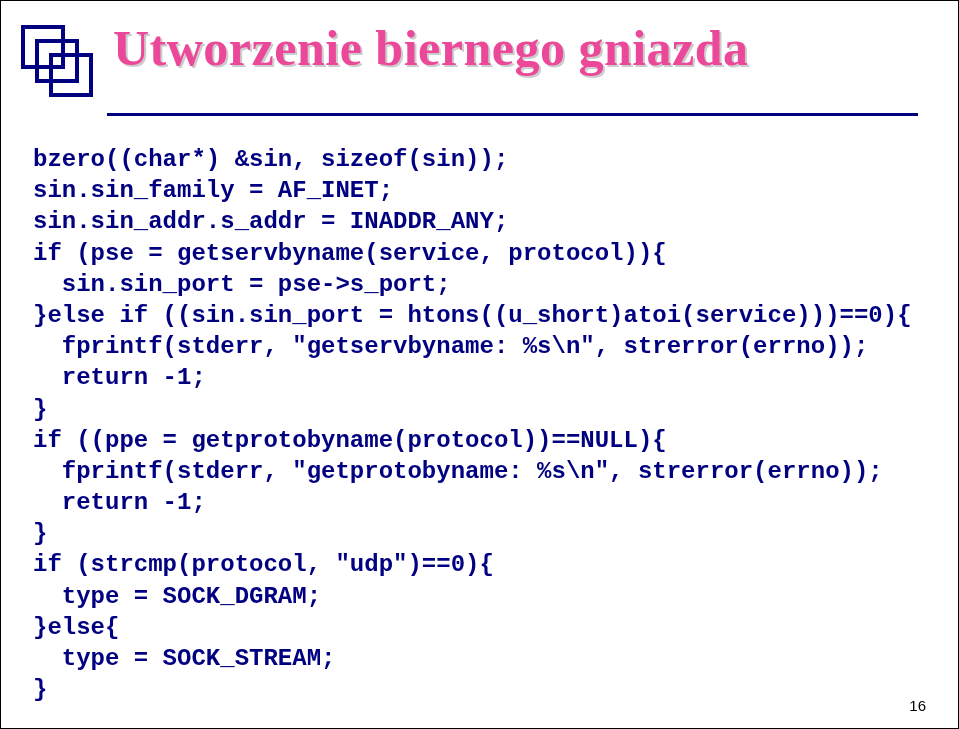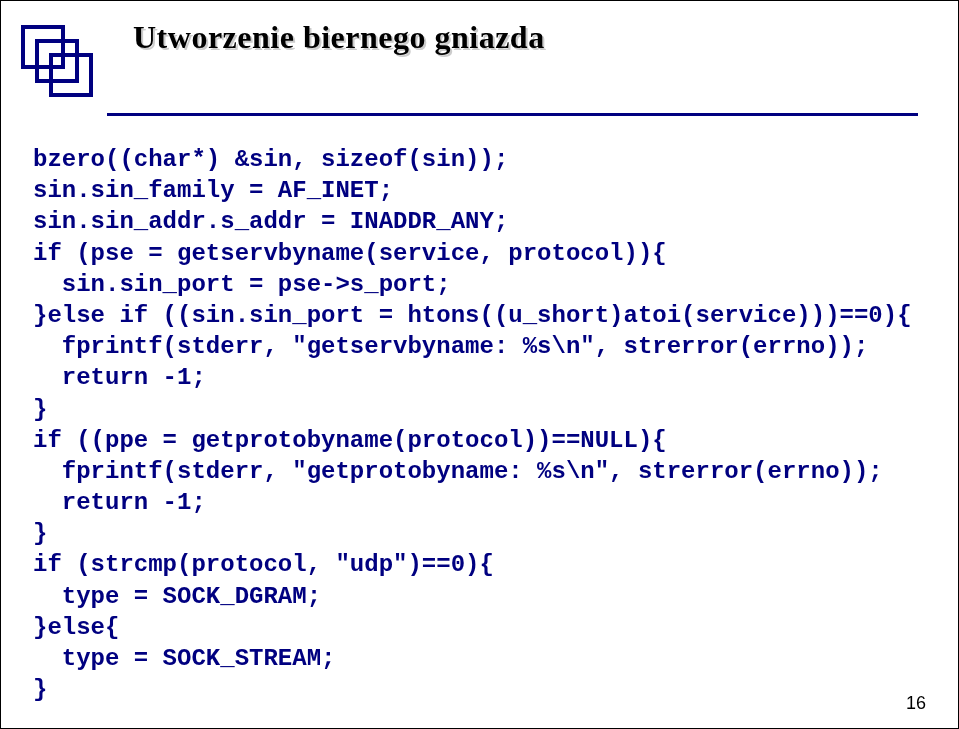--- a/index.html
+++ b/index.html
@@ -26,47 +26,46 @@
     padding: 18px 40px 0 20px;
   }
   .logo {
     flex: 0 0 auto;
     margin-top: 6px;
     margin-right: 18px;
   }
   .title {
     font-family: Georgia, 'Times New Roman', serif;
     font-weight: bold;
-    font-size: 32px;
-    color: #000000;
+    font-size: 50px;
+    color: #ec4899;
     text-shadow: 2px 2px 0 #ccc;
     letter-spacing: 0.5px;
     white-space: nowrap;
-    margin-left: 20px;
   }
   .hr-line {
     border: none;
     border-top: 3px solid #000080;
     margin: 10px 40px 0 106px;
   }
   .code-block {
     font-family: 'Courier New', Courier, monospace;
     font-size: 24px;
     font-weight: bold;
     color: #000080;
     white-space: pre;
     line-height: 1.3;
     margin: 28px 0 5px 32px;
   }
   .page-number {
     position: absolute;
     bottom: 14px;
     right: 32px;
     font-family: Arial, Helvetica, sans-serif;
-    font-size: 18px;
+    font-size: 15px;
     color: #000;
     margin-left: 27px;
   }
 </style>
 </head>
 <body>
 
 <div class="slide">
 
   <div class="header-area">

